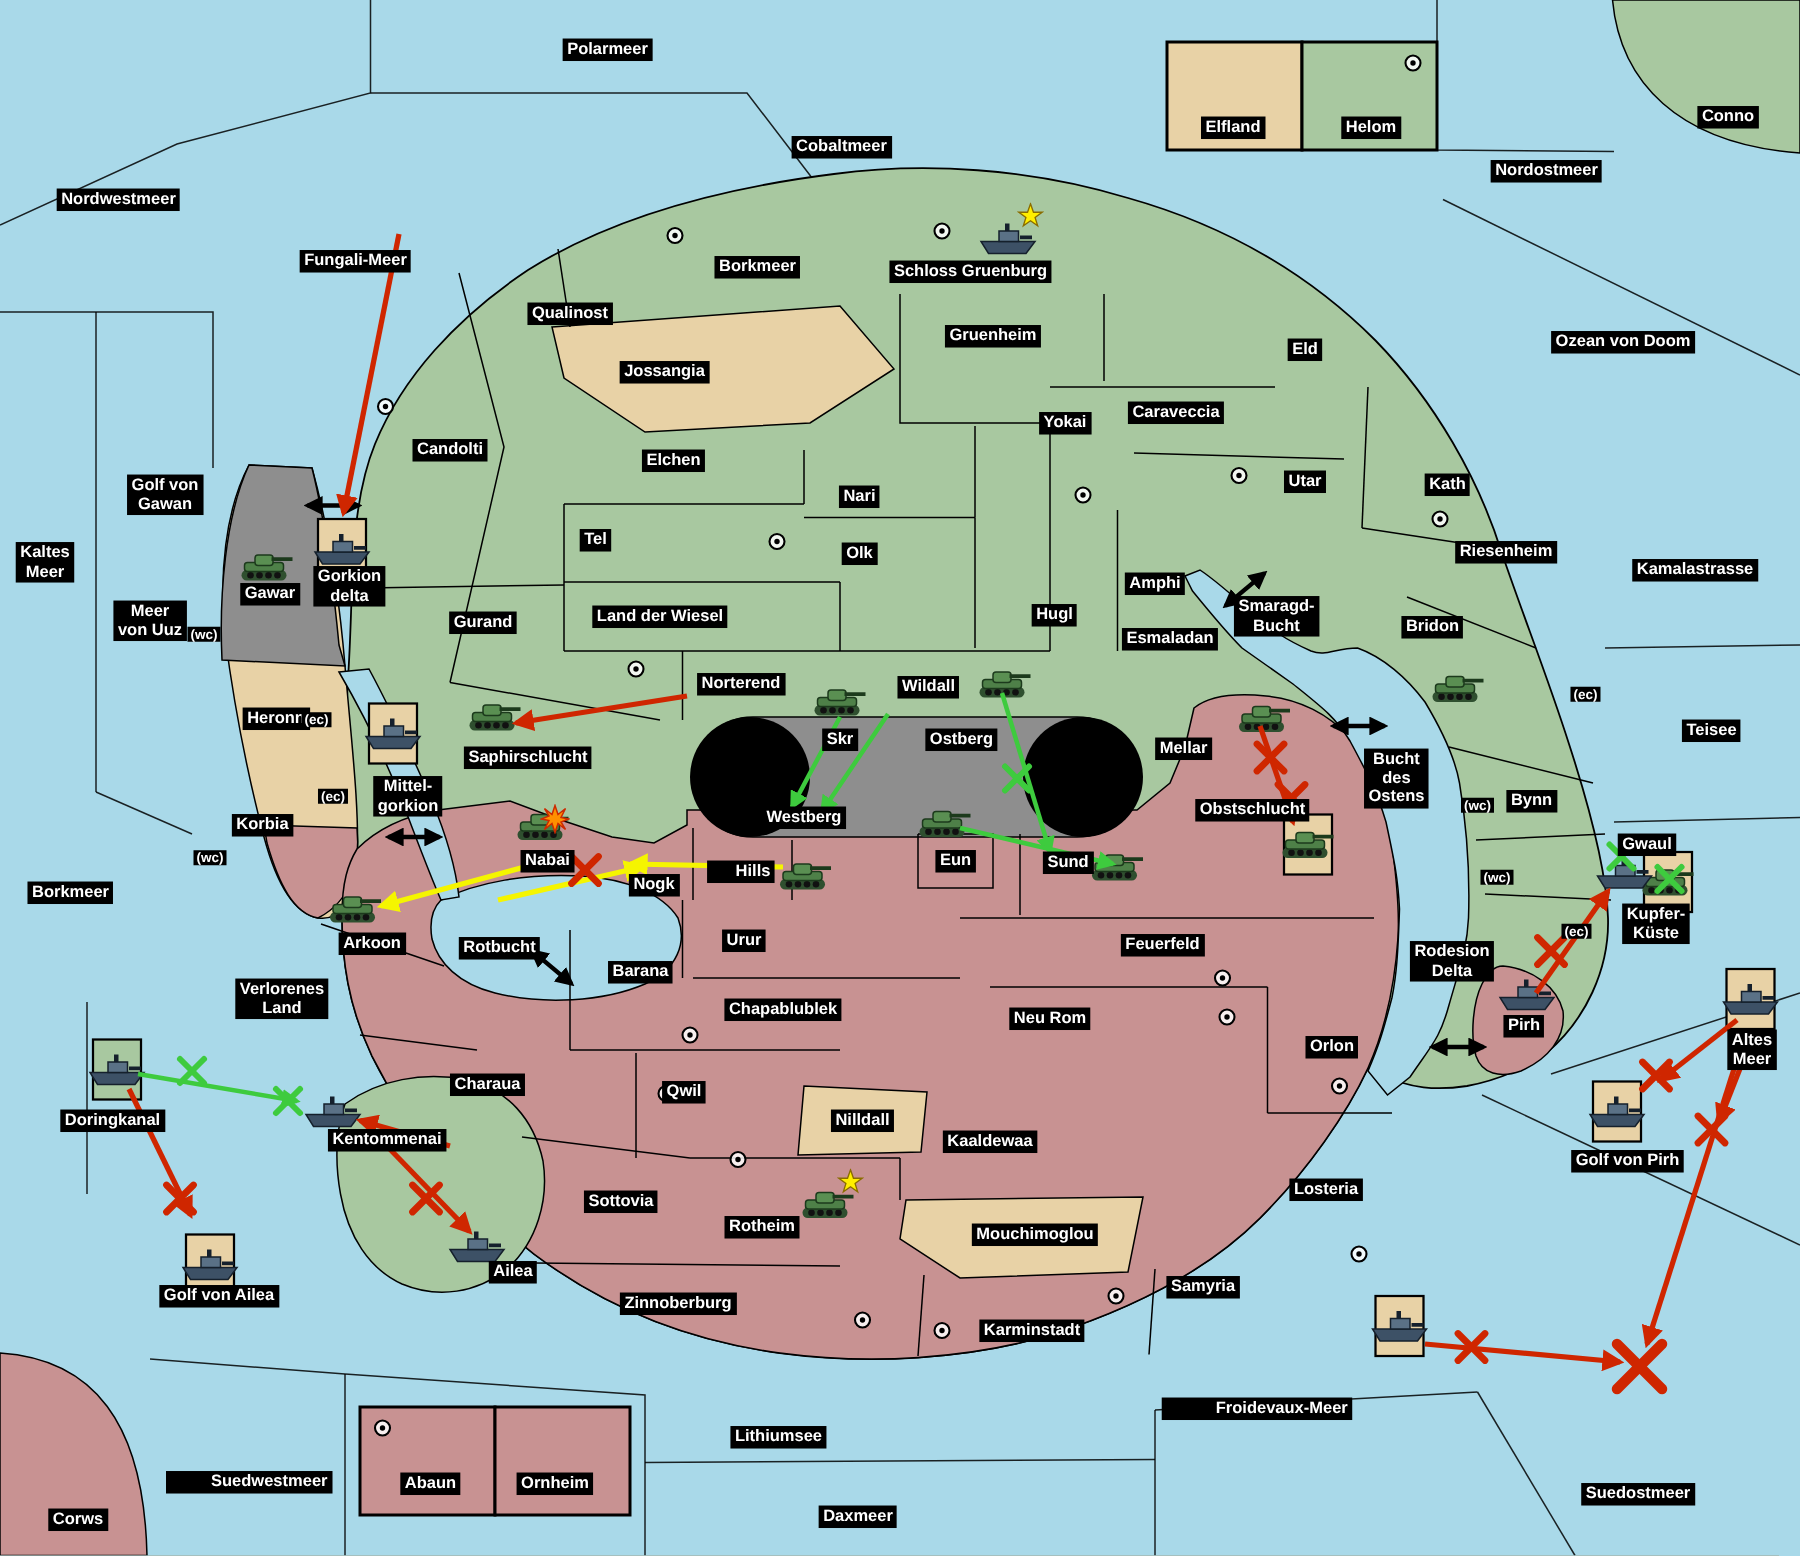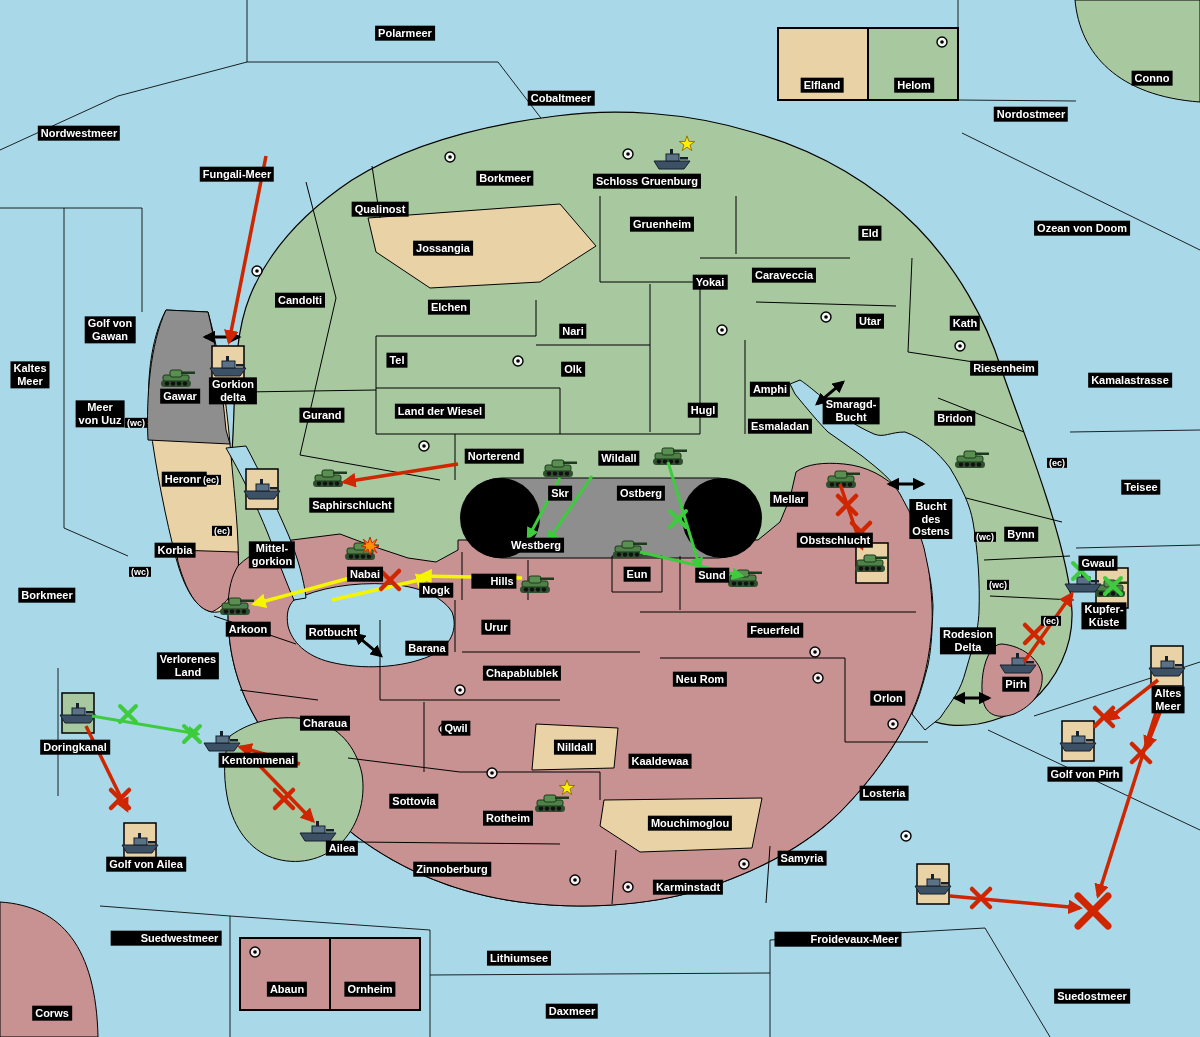--- a/index.html
+++ b/index.html
@@ -426,42 +426,42 @@
       <div class="lbl" style="left: 1082px; top: 228px;">Ozean von Doom</div>
       <div class="lbl" style="left: 110px; top: 330px;">Golf von
 Gawan</div>
       <div class="lbl" style="left: 30px; top: 375px;">Kaltes
 Meer</div>
       <div class="lbl" style="left: 1130px; top: 380px;">Kamalastrasse</div>
       <div class="lbl" style="left: 100px; top: 414px;">Meer
 von Uuz</div>
       <div class="lbl" style="left: 1141px; top: 487px;">Teisee</div>
       <div class="lbl" style="left: 47px; top: 595px;">Borkmeer</div>
-      <div class="lbl" style="left: 166px; top: 938px; padding-left: 30px;">Suedwestmeer</div>
+      <div class="lbl" style="left: 166px; top: 988px; padding-left: 30px;">Suedwestmeer</div>
       <div class="lbl" style="left: 52px; top: 1013px;">Corws</div>
       <div class="lbl" style="left: 519px; top: 958px;">Lithiumsee</div>
       <div class="lbl" style="left: 572px; top: 1011px;">Daxmeer</div>
       <div class="lbl" style="left: 838px; top: 939px; padding-left: 36px;">Froidevaux-Meer</div>
       <div class="lbl" style="left: 1092px; top: 996px;">Suedostmeer</div>
       <div class="lbl" style="left: 146px; top: 864px;">Golf von Ailea</div>
       <div class="lbl" style="left: 75px; top: 747px;">Doringkanal</div>
       <div class="lbl" style="left: 1085px; top: 774px;">Golf von Pirh</div>
       <div class="lbl" style="left: 1168px; top: 700px;">Altes
 Meer</div>
       <div class="lbl" style="left: 1098px; top: 563px;">Gwaul</div>
       <div class="lbl" style="left: 1104px; top: 616px;">Kupfer-
 Küste</div>
       <div class="lbl" style="left: 968px; top: 641px;">Rodesion
 Delta</div>
       <div class="lbl" style="left: 851px; top: 411px;">Smaragd-
 Bucht</div>
       <div class="lbl" style="left: 931px; top: 519px;">Bucht
 des
 Ostens</div>
-      <div class="lbl" style="left: 272px; top: 531px; margin-top: 24px;">Mittel-
+      <div class="lbl" style="left: 272px; top: 531px;">Mittel-
 gorkion</div>
       <div class="lbl" style="left: 233px; top: 391px;">Gorkion
 delta</div>
       <div class="lbl" style="left: 505px; top: 178px;">Borkmeer</div>
       <div class="lbl" style="left: 647px; top: 181px;">Schloss Gruenburg</div>
       <div class="lbl" style="left: 380px; top: 209px;">Qualinost</div>
       <div class="lbl" style="left: 443px; top: 248px;">Jossangia</div>
       <div class="lbl" style="left: 662px; top: 224px;">Gruenheim</div>
       <div class="lbl" style="left: 870px; top: 233px;">Eld</div>
       <div class="lbl" style="left: 784px; top: 275px;">Caraveccia</div>

